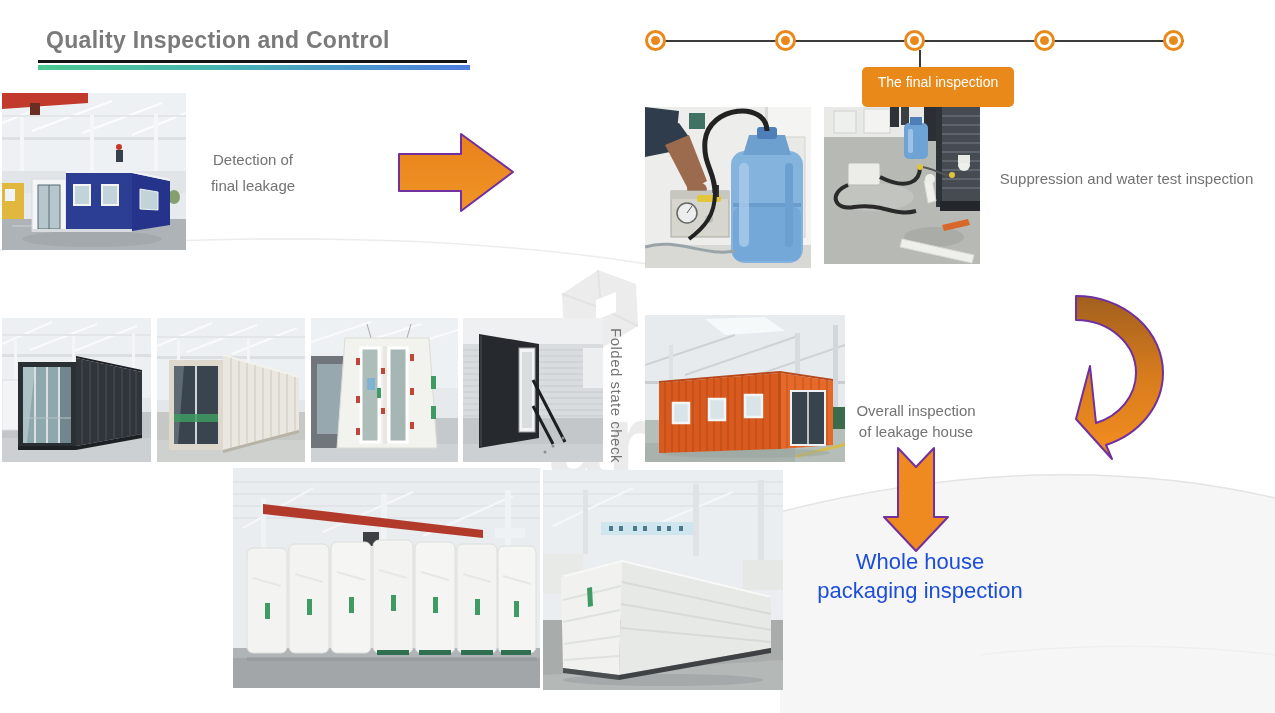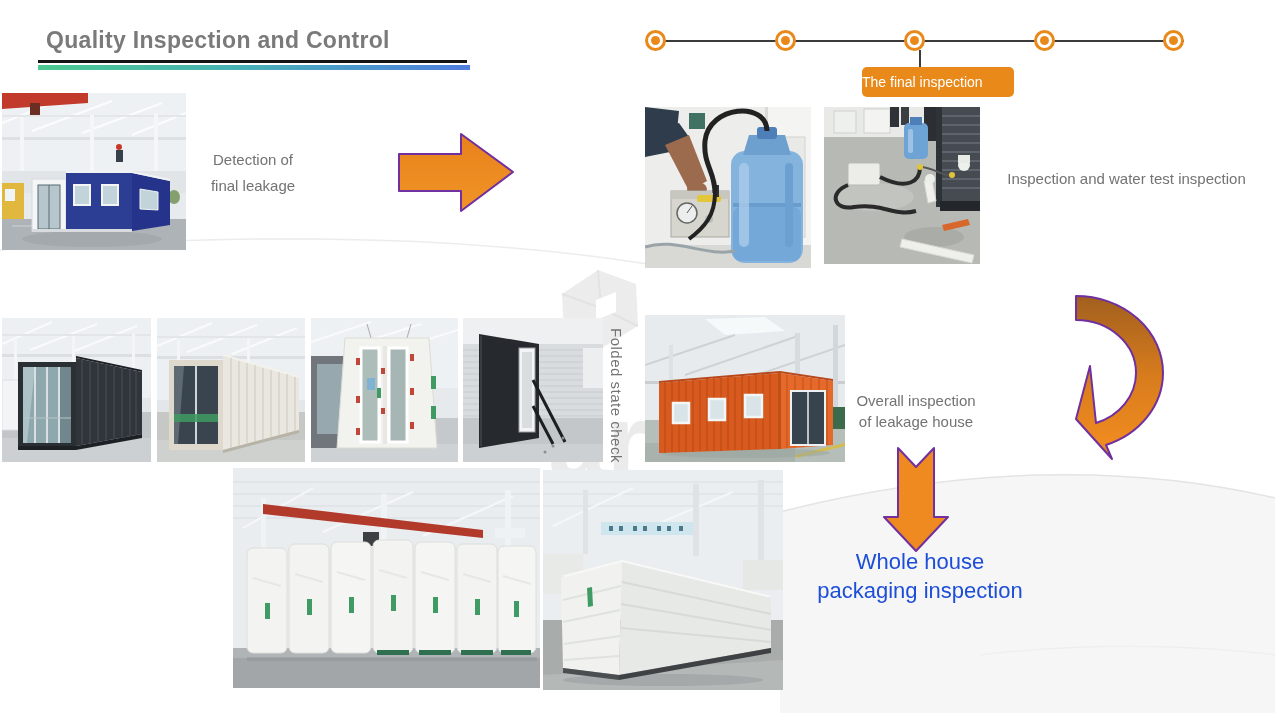--- a/index.html
+++ b/index.html
@@ -10,28 +10,28 @@
   .page-title{left:38px;top:27px;font-size:23px;font-weight:700;color:#7a7a7a;letter-spacing:.3px;margin-left:8px;}
   .rule-black{left:38px;top:60px;width:429px;height:3px;background:#141414;}
   .rule-grad{left:38px;top:65px;width:432px;height:5px;
              background:linear-gradient(90deg,#4cc890 0%,#47b2b4 45%,#4f7ee0 100%);}
   
   .tl-line{left:656px;top:40px;width:528px;height:2px;background:#3b3b3b;}
   .tl-nodes{left:645px;top:30px;width:539px;height:21px;display:flex;justify-content:space-between;}
   .tl-node{width:15px;height:15px;border:3px solid #e8891a;border-radius:50%;background:#fff;position:relative;}
   .tl-node::after{content:'';position:absolute;left:3px;top:3px;right:3px;bottom:3px;background:#e8891a;border-radius:50%;}
   .tl-connector{left:919px;top:50px;width:2px;height:18px;background:#3b3b3b;}
-  .tl-label{left:862px;top:67px;width:152px;height:30px;background:#e8891a;border-radius:5px;
-            color:#fff;font-size:14px;text-align:left;line-height:30px;}
+  .tl-label{left:862px;top:67px;width:152px;height:40px;background:#e8891a;border-radius:5px;
+            color:#fff;font-size:14px;text-align:center;line-height:30px;}
   
   .cap{position:absolute;color:#737373;font-size:15px;text-align:center;z-index:3;}
   .cap-detect{left:188px;top:147px;width:130px;line-height:26px;}
   .cap-suppress{left:978px;top:167px;width:297px;line-height:23px;}
   .cap-folded{left:608px;top:320px;height:150px;writing-mode:vertical-rl;letter-spacing:.5px;}
-  .cap-overall{left:840px;top:390px;width:152px;line-height:21px;}
+  .cap-overall{left:840px;top:400px;width:152px;line-height:21px;}
   .cap-pack{left:765px;top:547px;width:310px;font-size:22px;line-height:29px;color:#1d4ed8;}
   
   .photo{position:absolute;z-index:1;}
   .photo svg{display:block;width:100%;height:100%;}
   .decor,.arrows{position:absolute;left:0;top:0;z-index:0;}
   .arrows{z-index:2;pointer-events:none;}
 </style>
 </head>
 <body>
 
@@ -163,21 +163,21 @@
       <polygon points="100,74 108,72 112,94 104,96" fill="#f0f1ed" stroke="#d5d6d2"></polygon>
       <circle cx="106" cy="72" r="5" fill="#eceee9"></circle>
       <circle cx="140" cy="58" r="6" fill="#eef0ec"></circle>
       <rect x="134" y="48" width="12" height="8" fill="#e8eae5"></rect>
       <polygon points="118,118 144,112 146,118 120,124" fill="#d7672a"></polygon>
       <polygon points="78,132 150,148 148,156 76,140" fill="#eff0ec" stroke="#d8d9d5"></polygon>
     </svg>
   </div>
 
   <div class="cap cap-suppress">
-    <span style="display:block">Inspection and water test inspection</span>
+    <span style="display:block">Suppression and water test inspection</span>
   </div>
 
   <div class="photo" style="left:2px;top:318px;width:149px;height:144px;">
     <svg viewBox="0 0 149 144" preserveAspectRatio="none">
       <rect width="149" height="144" fill="#edf0f2"></rect>
       <path d="M0,26 L50,4 M28,32 L95,6 M70,34 L135,8" stroke="#f9fafb" stroke-width="2" fill="none"></path>
       <rect y="16" width="149" height="2" fill="#e2e6e9"></rect>
       <rect y="36" width="149" height="3" fill="#dbdfe2"></rect>
       <rect x="12" y="20" width="3" height="72" fill="#f3f5f7"></rect>
       <rect x="70" y="18" width="3" height="74" fill="#f3f5f7"></rect>

